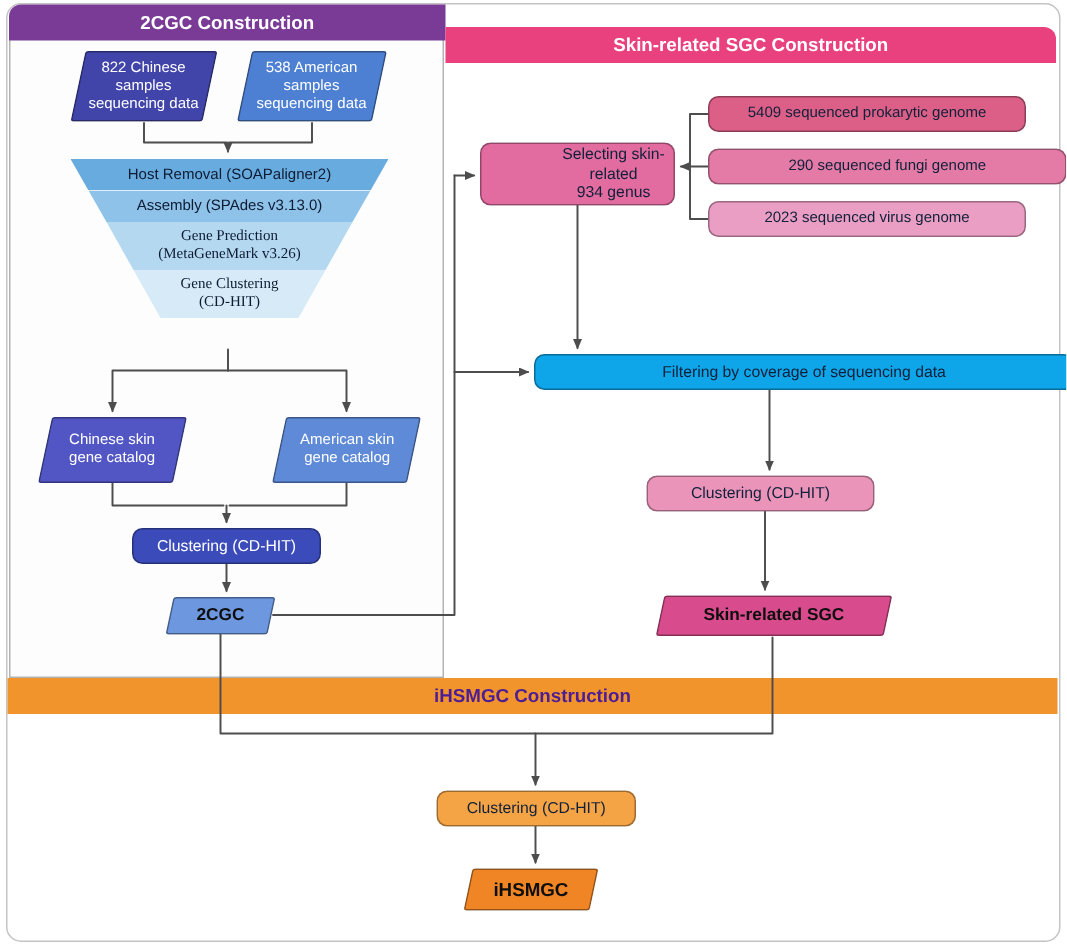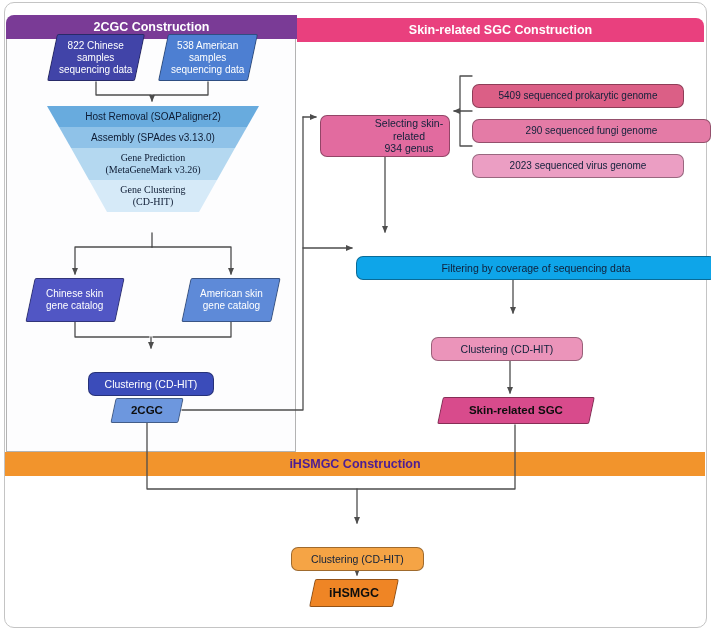--- a/index.html
+++ b/index.html
@@ -6,21 +6,21 @@
   body{font-family:"Liberation Sans","DejaVu Sans",sans-serif;}
   .canvas{position:relative;width:711px;height:629px;background:#fff;overflow:hidden;}
   .figure{position:absolute;left:4px;top:2px;width:701px;height:624px;border:1px solid #c4c4c4;border-radius:10px;background:#fff;z-index:0;}
   .panel-left{position:absolute;left:6px;top:26px;width:290px;height:426px;border:1px solid #b3b3b3;border-top:none;background:#fdfdfe;box-sizing:border-box;z-index:1;}
   .hdr{position:absolute;height:24px;display:flex;align-items:center;justify-content:center;color:#fff;font-weight:700;font-size:12.5px;z-index:1;}
   .hdr-left{left:6px;top:3px;width:291px;border-radius:8px 0 0 0;}
   .hdr-right{left:297px;top:18px;width:407px;border-radius:0 8px 0 0;}
   .band{position:absolute;left:5px;top:452px;width:700px;height:24px;display:flex;align-items:center;justify-content:center;font-weight:700;font-size:12.5px;color:#4c1d95;z-index:1;}
   svg.arrows{position:absolute;left:0;top:0;z-index:2;pointer-events:none;}
   .node{position:absolute;display:flex;align-items:center;justify-content:center;text-align:center;box-sizing:border-box;z-index:3;color:#10203a;}
-  .rect{border-radius:7px;border:1px solid rgba(0,0,0,.35);margin-top:20px;}
+  .rect{border-radius:7px;border:1px solid rgba(0,0,0,.35);}
   .para{border:1px solid rgba(0,0,0,.38);border-radius:2px;transform:skewX(-12deg);}
   .para>.txt{transform:skewX(12deg);}
   .txt{white-space:pre-line;line-height:1.18;padding:1px 3px;}
   .tw{color:#fff;}
   .fs10{font-size:10px;}
   .fs105{font-size:10.5px;}
   .fsb{font-size:11.5px;font-weight:700;color:#0e0e0e;}
   .funnel{position:absolute;left:35px;top:106px;width:236px;z-index:3;}
   .f-row{position:relative;width:236px;display:flex;align-items:center;justify-content:center;text-align:center;color:#0d1b33;}
   .f-s{height:21px;}
@@ -32,21 +32,21 @@
   .f5{clip-path:polygon(54px 0,calc(100% - 54px) 0,calc(100% - 72px) 100%,72px 100%);}
 </style>
 </head>
 <body>
 
 <div class="canvas">
 
   <div class="figure"></div>
   <div class="panel-left"></div>
 
-  <div class="hdr hdr-left" style="background-color: rgb(122, 59, 150); margin-top: 12px;">
+  <div class="hdr hdr-left" style="background-color: rgb(122, 59, 150);">
     <span>2CGC Construction</span>
   </div>
   <div class="hdr hdr-right" style="background-color: rgb(233, 64, 126);">
     <span>Skin-related SGC Construction</span>
   </div>
   <div class="band" style="background-color: rgb(242, 148, 44);">
     <span>iHSMGC Construction</span>
   </div>
 
   <svg class="arrows" width="711" height="629">

